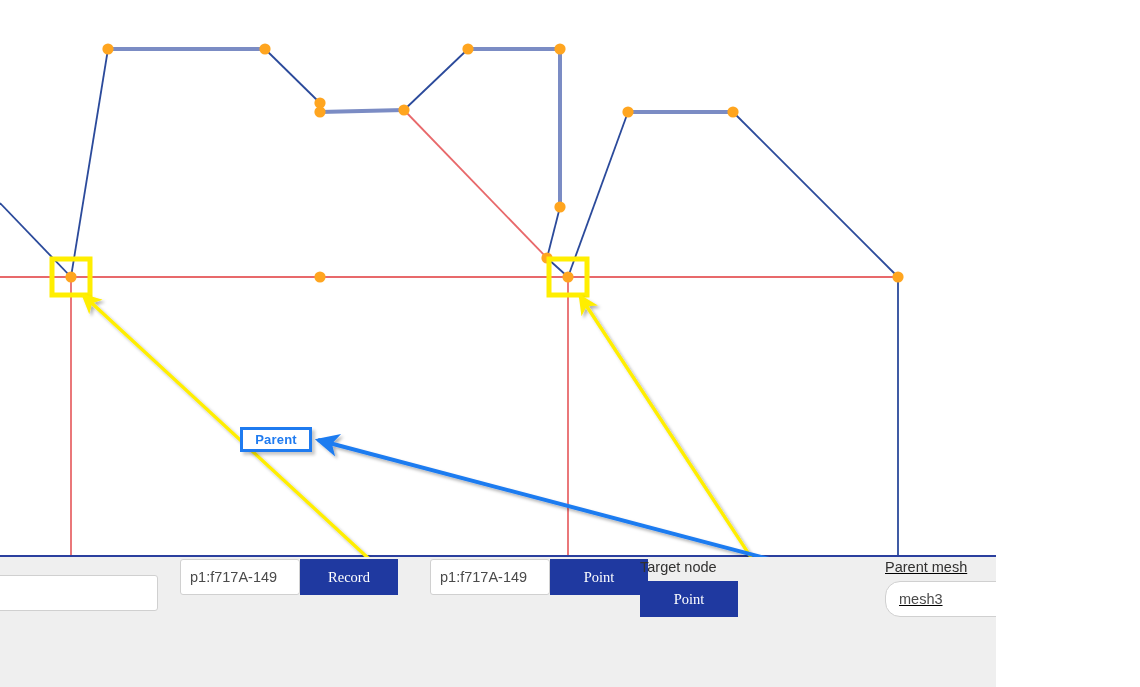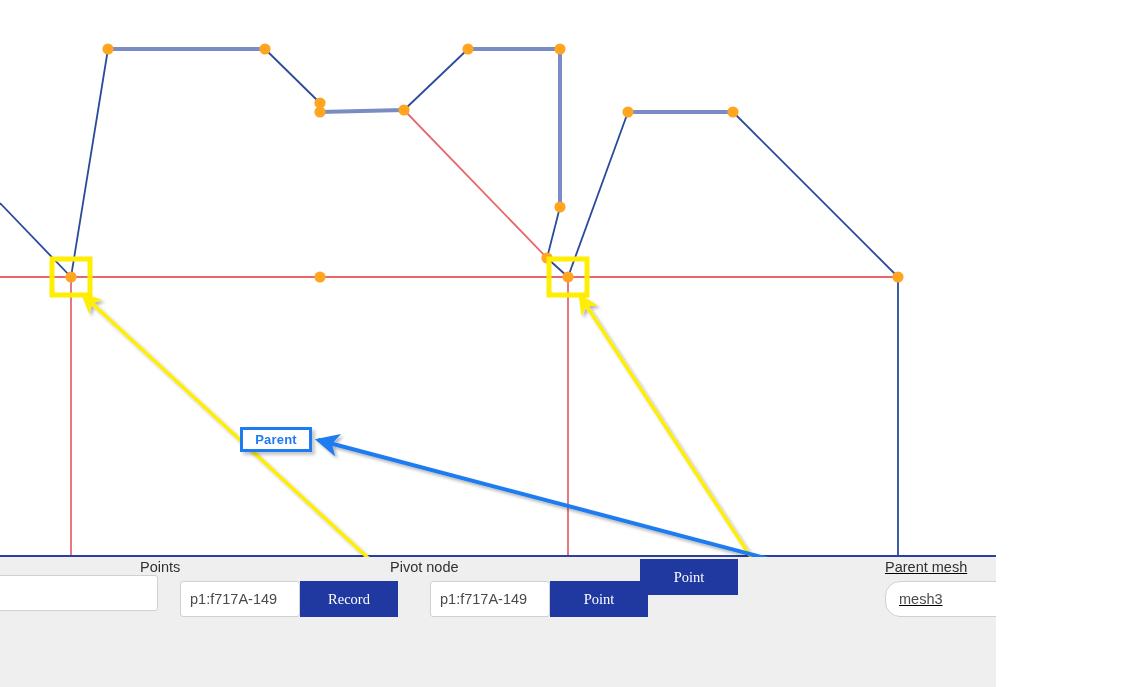--- a/index.html
+++ b/index.html
@@ -208,36 +208,35 @@
   <div id="panel">
 
     <div class="field-group" style="left:-62px; top:12px;">
       <span class="field-label"></span>
       <div class="field-row">
         <input class="txt" style="width: 180px;" type="text" value="">
       </div>
     </div>
 
     <div class="field-group" style="left:140px; top:2px;">
-      <span class="field-label">Points</span>
       <div class="field-row">
         <input class="txt" style="width: 120px;" type="text" value="p1:f717A-149">
         <button class="btn">Record</button>
       </div>
     </div>
 
     <div class="field-group" style="left:390px; top:2px;">
-      <span class="field-label">Pivot node</span>
       <div class="field-row">
         <input class="txt" style="width: 120px;" type="text" value="p1:f717A-149">
         <button class="btn">Point</button>
       </div>
     </div>
 
     <div class="field-group" style="left:640px; top:2px;">
+      <span class="field-label">Target node</span>
       <div class="field-row">
         <button class="btn">Point</button>
       </div>
     </div>
 
     <div class="field-group" style="left:885px; top:2px;text-decoration:underline;">
       <span class="field-label">Parent mesh</span>
       <div class="field-row">
         <select class="sel"><option value="mesh3">mesh3</option></select>
       </div>

